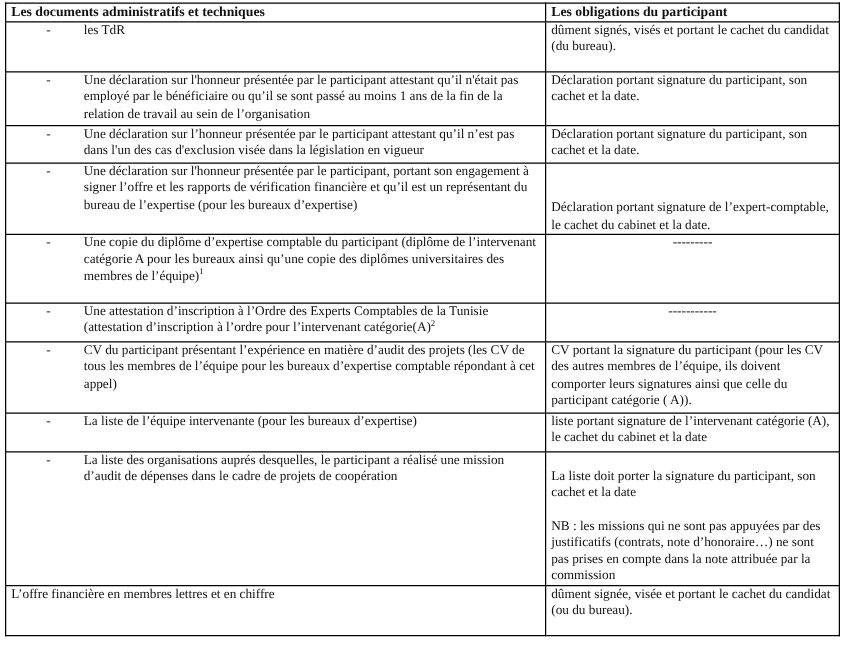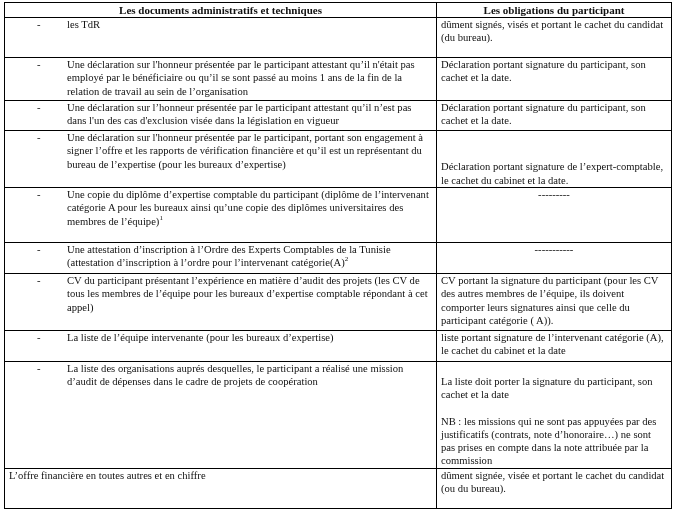--- a/index.html
+++ b/index.html
@@ -1,21 +1,21 @@
 <!DOCTYPE html>
 <html><head>
 <meta charset="utf-8">
 <style>
   html, body { margin:0; padding:0; background:#ffffff; }
   body { width:673px; height:527px; overflow:hidden; font-family:"Liberation Serif", serif; color:#111; }
   table.doc { position:absolute; left:4px; top:2px; width:667px; border-collapse:collapse; table-layout:fixed; font-size:10.6px; line-height:13.3px; }
   table.doc td, table.doc th { border:1px solid #000; vertical-align:top; padding:0 4px 0 4px; }
   col.c1 { width:432px; }
   col.c2 { width:235px; }
-  th { font-weight:bold; text-align:center; font-size:11px; height:14px; line-height:14px; padding:0; }
+  th { font-weight:bold; text-align:left; font-size:11px; height:14px; line-height:14px; padding:0; }
   td.left { padding-left:0; }
   .item { display:flex; }
   .dash { width:58px; flex:none; text-align:left; padding-left:28px; box-sizing:border-box; }
   .txt { flex:1; }
   .center { text-align:center; }
   sup { font-size:7px; line-height:0; }
   .bottom { vertical-align:bottom !important;margin-left:16px; }
   .gap { height:13px; }
 </style>
 </head>
@@ -123,17 +123,17 @@
       <td>
         <div class="gap"></div>
         <div>La liste doit porter la signature du participant, son cachet et la date</div>
         <div class="gap"></div>
         <div>NB : les missions qui ne sont pas appuyées par des justificatifs (contrats, note d’honoraire…) ne sont pas prises en compte dans la note  attribuée par la commission</div>
       </td>
     </tr>
 
 
     <tr style="height:40px;">
-      <td>L’offre financière en toutes autres et en chiffre</td>
+      <td>L’offre financière en membres lettres et en chiffre</td>
       <td>dûment signée, visée et portant le cachet du candidat (ou du bureau).</td>
     </tr>
   </tbody>
 </table>
 
 </body></html>

